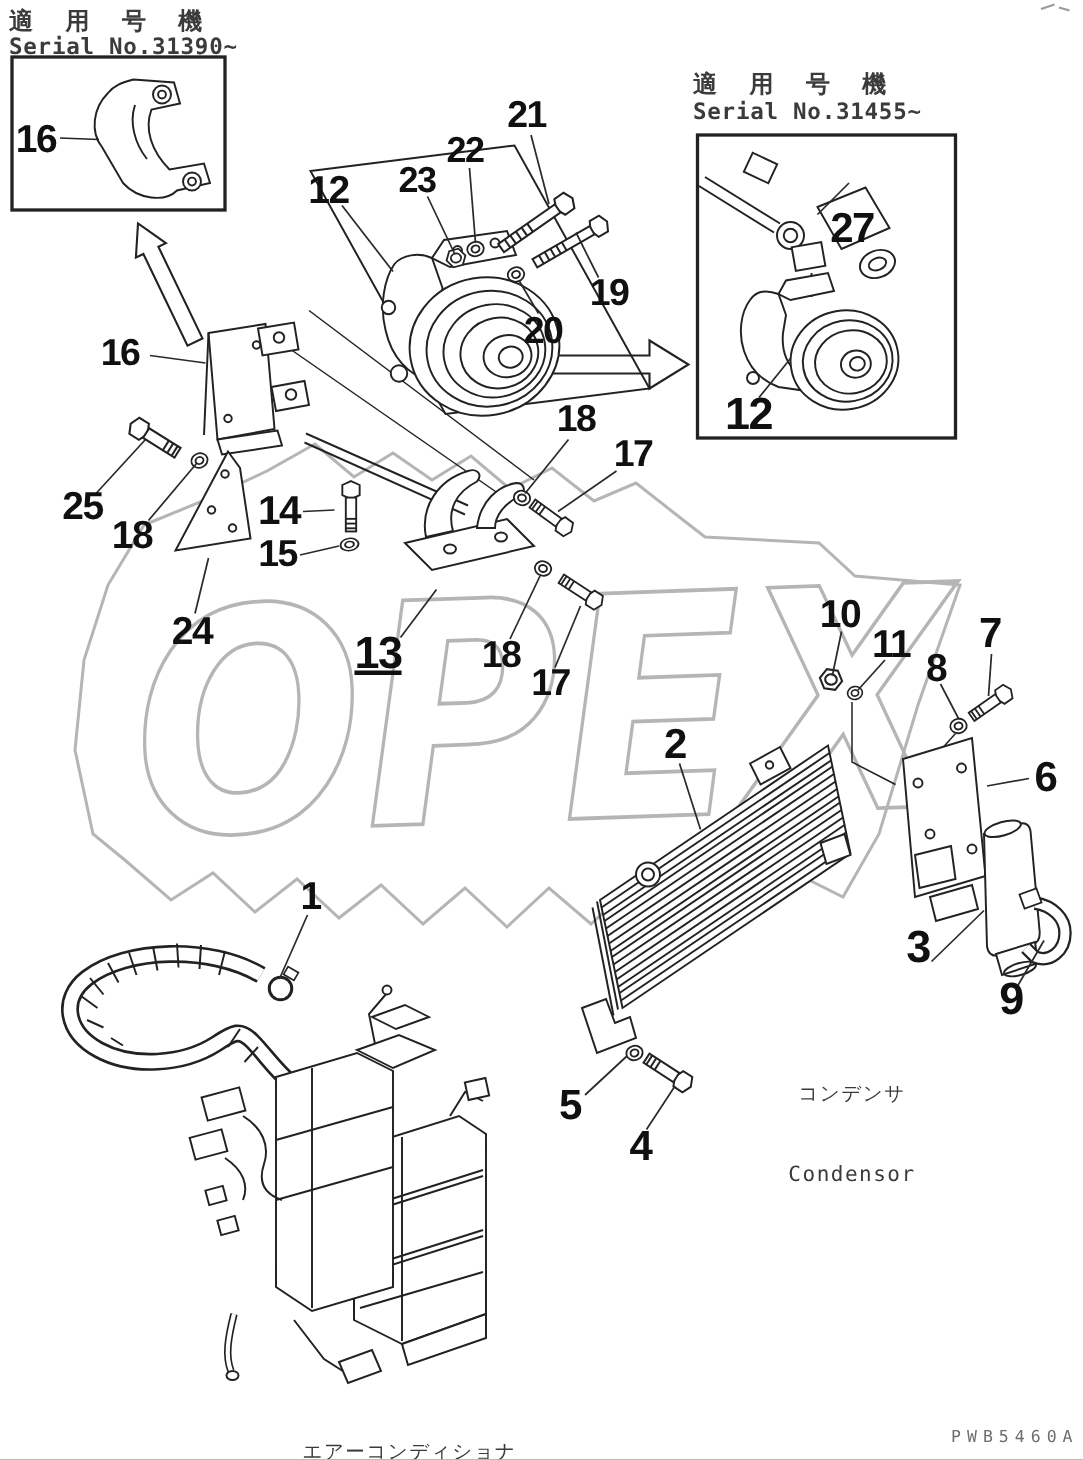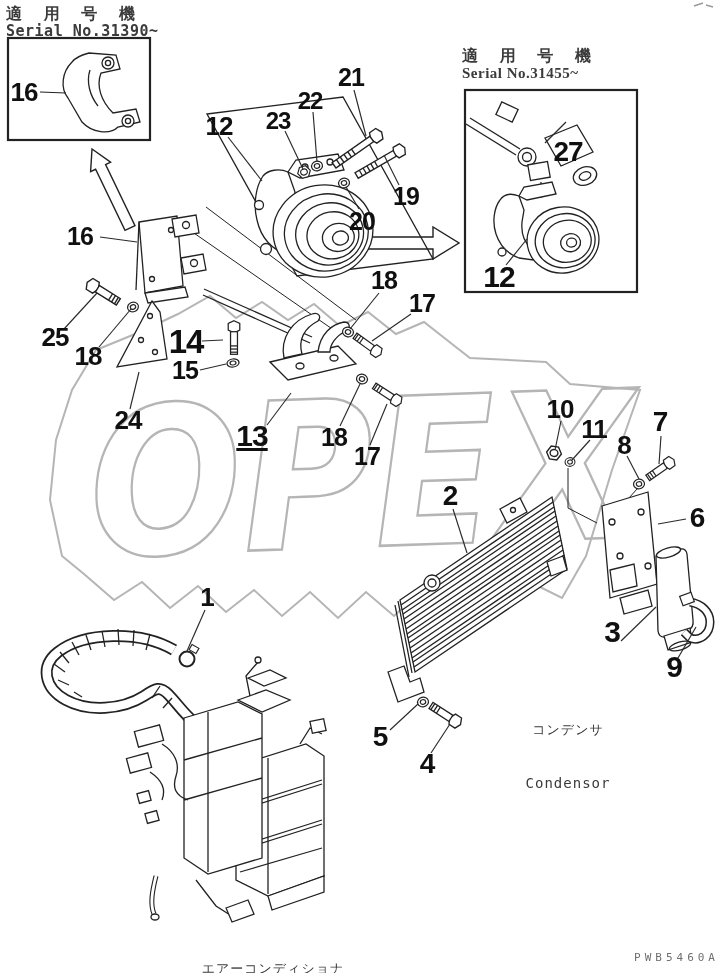--- a/index.html
+++ b/index.html
@@ -334,21 +334,21 @@
       <line x1="390" y1="730" x2="418" y2="704"></line>
       <line x1="431" y1="753" x2="450" y2="724"></line>
       <line x1="205" y1="610" x2="187" y2="651"></line>
     </g>
   </svg>
 
   <div class="hdr hdr-jp" style="left:6px;top:4px;">適 用 号 機</div>
   <div class="hdr hdr-serial" style="left:6px;top:22px;">Serial No.31390~</div>
 
   <div class="hdr hdr-jp" style="left:462px;top:46px;">適 用 号 機</div>
-  <div class="hdr hdr-serial" style="left:462px;top:65px;font-family:Liberation Serif, serif;">Serial No.31455~</div>
+  <div class="hdr hdr-serial" style="left:462px;top:65px;">Serial No.31455~</div>
 
 
   <div class="cap" style="left:568px;top:684px;">
     <div class="jp">コンデンサ</div>
     <div class="en">Condensor</div>
   </div>
 
   <div class="cap" style="left:273px;top:923px;">
     <div class="jp">エアーコンディショナ</div>
     
@@ -360,21 +360,21 @@
       <div class="callout" style="left: 24px; top: 92px; font-size: 26px;">16</div>
       <div class="callout" style="left: 219px; top: 126px; font-size: 26px;">12</div>
       <div class="callout" style="left: 278px; top: 121px; font-size: 24px;">23</div>
       <div class="callout" style="left: 310px; top: 101px; font-size: 24px;">22</div>
       <div class="callout" style="left: 351px; top: 77px; font-size: 25px;">21</div>
       <div class="callout" style="left: 406px; top: 196px; font-size: 25px;">19</div>
       <div class="callout" style="left: 362px; top: 221px; font-size: 25px;">20</div>
       <div class="callout" style="left: 80px; top: 236px; font-size: 25px;">16</div>
       <div class="callout" style="left: 55px; top: 337px; font-size: 26px;">25</div>
       <div class="callout" style="left: 88px; top: 356px; font-size: 26px;">18</div>
-      <div class="callout" style="left: 186px; top: 341px; font-size: 33px;">14</div>
+      <div class="callout" style="left: 186px; top: 341px; font-size: 27px;">14</div>
       <div class="callout" style="left: 185px; top: 370px; font-size: 25px;">15</div>
       <div class="callout" style="left: 128px; top: 420px; font-size: 26px;">24</div>
       <div class="callout" style="left: 252px; top: 436px; font-size: 30px; text-decoration: underline;">13</div>
       <div class="callout" style="left: 384px; top: 280px; font-size: 25px;">18</div>
       <div class="callout" style="left: 422px; top: 303px; font-size: 25px;">17</div>
       <div class="callout" style="left: 334px; top: 437px; font-size: 25px;">18</div>
       <div class="callout" style="left: 367px; top: 456px; font-size: 25px;">17</div>
       <div class="callout" style="left: 568px; top: 110px; font-size: 28px; margin-top: 42px;">27</div>
       <div class="callout" style="left: 499px; top: 277px; font-size: 30px;">12</div>
       <div class="callout" style="left: 560px; top: 409px; font-size: 26px;">10</div>

